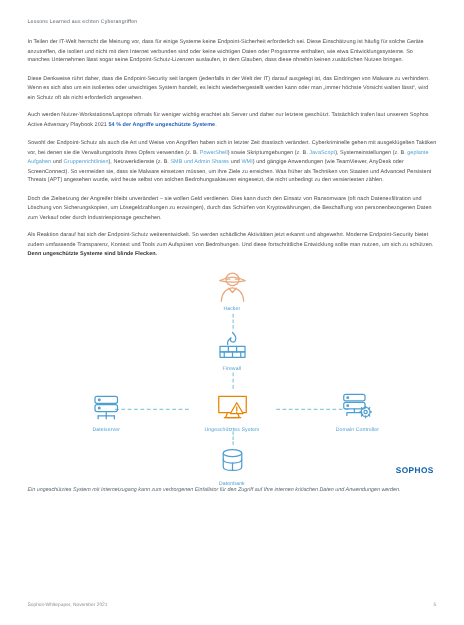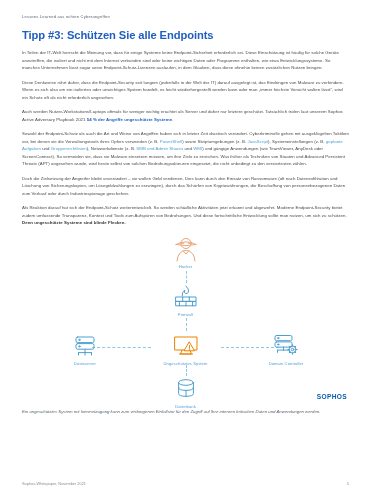--- a/index.html
+++ b/index.html
@@ -116,21 +116,20 @@
   }
   svg{display:block;overflow:visible;}
 </style>
 </head>
 <body>
 
 <div class="page">
 
   <div class="eyebrow">Lessons Learned aus echten Cyberangriffen</div>
 
-  <h1 class="title">Tipp #3: Schützen Sie alle Endpoints</h1>
 
   <p class="para">In Teilen der IT-Welt herrscht die Meinung vor, dass für einige Systeme keine Endpoint-Sicherheit erforderlich sei. Diese Einschätzung ist häufig für solche Geräte anzutreffen, die isoliert und nicht mit dem Internet verbunden sind oder keine wichtigen Daten oder Programme enthalten, wie etwa Entwicklungssysteme. So manches Unternehmen lässt sogar seine Endpoint-Schutz-Lizenzen auslaufen, in dem Glauben, dass diese ohnehin keinen zusätzlichen Nutzen bringen.</p>
   <p class="para">Diese Denkweise rührt daher, dass die Endpoint-Security seit langem (jedenfalls in der Welt der IT) darauf ausgelegt ist, das Eindringen von Malware zu verhindern. Wenn es sich also um ein isoliertes oder unwichtiges System handelt, es leicht wiederhergestellt werden kann oder man „immer höchste Vorsicht walten lässt“, wird ein Schutz oft als nicht erforderlich angesehen.</p>
 
   <p class="para"><span>Auch werden Nutzer-Workstations/Laptops oftmals für weniger wichtig erachtet als Server und daher nur letztere geschützt. Tatsächlich trafen laut unserem Sophos Active Adversary Playbook 2021 </span><span class="b-blue">54 % der Angriffe ungeschützte Systeme</span><span>.</span></p>
 
   <p class="para"><span>Sowohl der Endpoint-Schutz als auch die Art und Weise von Angriffen haben sich in letzter Zeit drastisch verändert. Cyberkriminelle gehen mit ausgeklügelten Taktiken vor, bei denen sie die Verwaltungstools ihres Opfers verwenden (z. B. </span><span class="lnk">PowerShell</span><span>) sowie Skriptumgebungen (z. B. </span><span class="lnk">JavaScript</span><span>), Systemeinstellungen (z. B. </span><span class="lnk">geplante Aufgaben</span><span> und </span><span class="lnk">Gruppenrichtlinien</span><span>), Netzwerkdienste (z. B. </span><span class="lnk">SMB und Admin Shares</span><span> und </span><span class="lnk">WMI</span><span>) und gängige Anwendungen (wie TeamViewer, AnyDesk oder ScreenConnect). So vermeiden sie, dass sie Malware einsetzen müssen, um ihre Ziele zu erreichen. Was früher als Techniken von Staaten und Advanced Persistent Threats (APT) angesehen wurde, wird heute selbst von solchen Bedrohungsakteuren eingesetzt, die nicht unbedingt zu den versiertesten zählen.</span></p>
 
   <p class="para">Doch die Zielsetzung der Angreifer bleibt unverändert – sie wollen Geld verdienen. Dies kann durch den Einsatz von Ransomware (oft nach Datenexfiltration und Löschung von Sicherungskopien, um Lösegeldzahlungen zu erzwingen), durch das Schürfen von Kryptowährungen, die Beschaffung von personenbezogenen Daten zum Verkauf oder durch Industriespionage geschehen.</p>
 

